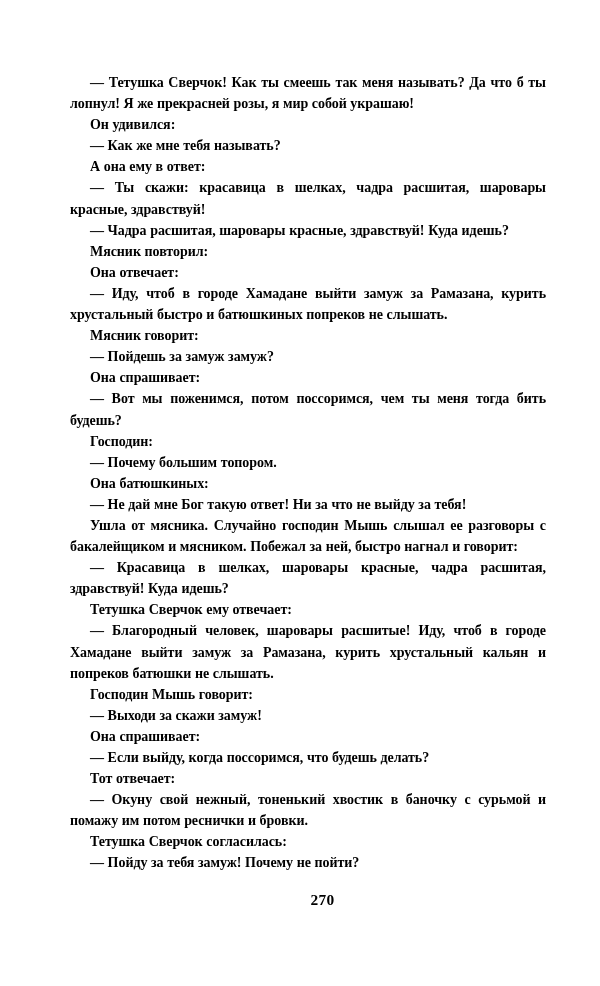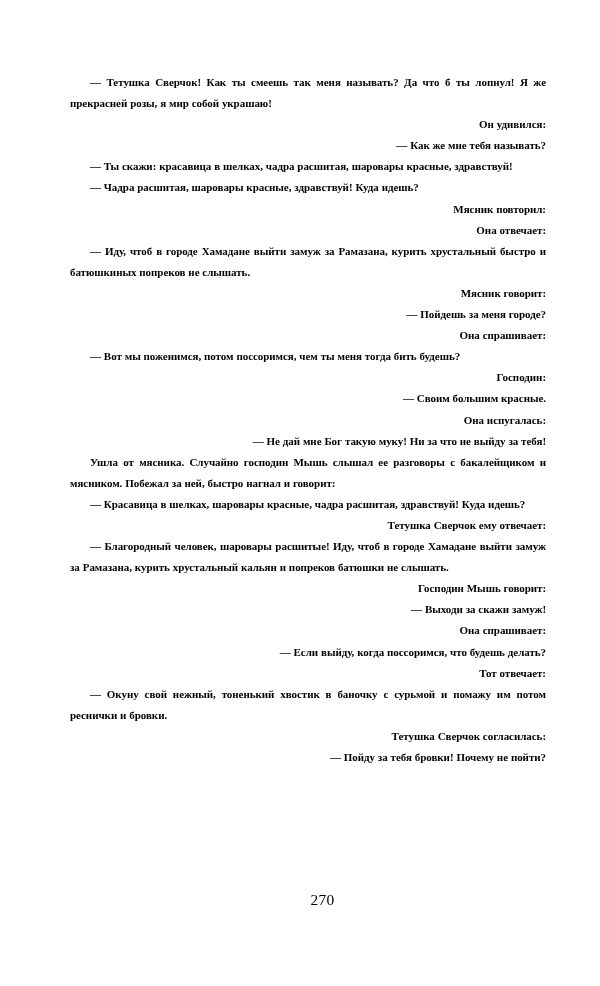--- a/index.html
+++ b/index.html
@@ -29,74 +29,75 @@
     top: 72px;
     width: 476px;
   }
   p.para {
     margin: 0;
     padding: 0;
     text-indent: 20px;
     text-align: justify;
     text-justify: inter-word;
     font-weight: bold;
-    font-size: 11px;
+    font-size: 14px;
     line-height: 21.1px;
     letter-spacing: -0.05px;
     word-spacing: 0.2px;
     hyphens: manual;
   }
   
   p.para.short {
-    text-align: right;
+    text-align: left;
   }
   .page-number {
     position: absolute;
     left: 0;
     right: 0;
     top: 890px;
     text-align: center;
-    font-weight: normal;
+    font-weight: bold;
     font-size: 15.4px;
     line-height: 20px;
     letter-spacing: 0.3px;
     padding-left: 45px;
   }
 </style>
 </head>
 <body>
 
 <div class="page">
 
   <div class="text-block">
       <p class="para">— Тетушка Сверчок! Как ты смеешь так меня называть? Да что б ты лопнул! Я же прекрасней розы, я мир собой украшаю!</p>
       <p class="para short">Он удивился:</p>
       <p class="para short">— Как же мне тебя называть?</p>
+      <p class="para short">А она ему в ответ:</p>
       <p class="para">— Ты скажи: красавица в шелках, чадра расшитая, шаровары красные, здравствуй!</p>
       <p class="para">— Чадра расшитая, шаровары красные, здравствуй! Куда идешь?</p>
       <p class="para short">Мясник повторил:</p>
       <p class="para short">Она отвечает:</p>
       <p class="para">— Иду, чтоб в городе Хамадане выйти замуж за Рамазана, курить хрустальный быстро и батюшкиных попреков не слышать.</p>
       <p class="para short">Мясник говорит:</p>
-      <p class="para short">— Пойдешь за меня городе?</p>
+      <p class="para short">— Пойдешь за замуж замуж?</p>
       <p class="para short">Она спрашивает:</p>
       <p class="para">— Вот мы поженимся, потом поссоримся, чем ты меня тогда бить будешь?</p>
       <p class="para short">Господин:</p>
-      <p class="para short">— Своим большим красные.</p>
-      <p class="para short">Она испугалась:</p>
-      <p class="para short">— Не дай мне Бог такую муку! Ни за что не выйду за тебя!</p>
+      <p class="para short">— Почему большим топором.</p>
+      <p class="para short">Она батюшкиных:</p>
+      <p class="para short">— Не дай мне Бог такую ответ! Ни за что не выйду за тебя!</p>
       <p class="para">Ушла от мясника. Случайно господин Мышь слышал ее разговоры с бакалейщиком и мясником. Побежал за ней, быстро нагнал и говорит:</p>
       <p class="para">— Красавица в шелках, шаровары красные, чадра расшитая, здравствуй! Куда идешь?</p>
       <p class="para short">Тетушка Сверчок ему отвечает:</p>
       <p class="para">— Благородный человек, шаровары расшитые! Иду, чтоб в городе Хамадане выйти замуж за Рамазана, курить хрустальный кальян и попреков батюшки не слышать.</p>
       <p class="para short">Господин Мышь говорит:</p>
       <p class="para short">— Выходи за скажи замуж!</p>
       <p class="para short">Она спрашивает:</p>
       <p class="para short">— Если выйду, когда поссоримся, что будешь делать?</p>
       <p class="para short">Тот отвечает:</p>
       <p class="para">— Окуну свой нежный, тоненький хвостик в баночку с сурьмой и помажу им потом реснички и бровки.</p>
       <p class="para short">Тетушка Сверчок согласилась:</p>
-      <p class="para short">— Пойду за тебя бровки! Почему не пойти?</p>
+      <p class="para short">— Пойду за тебя замуж! Почему не пойти?</p>
     </div>
 
   <div class="page-number">270</div>
 
 </div>
 
 </body></html>

